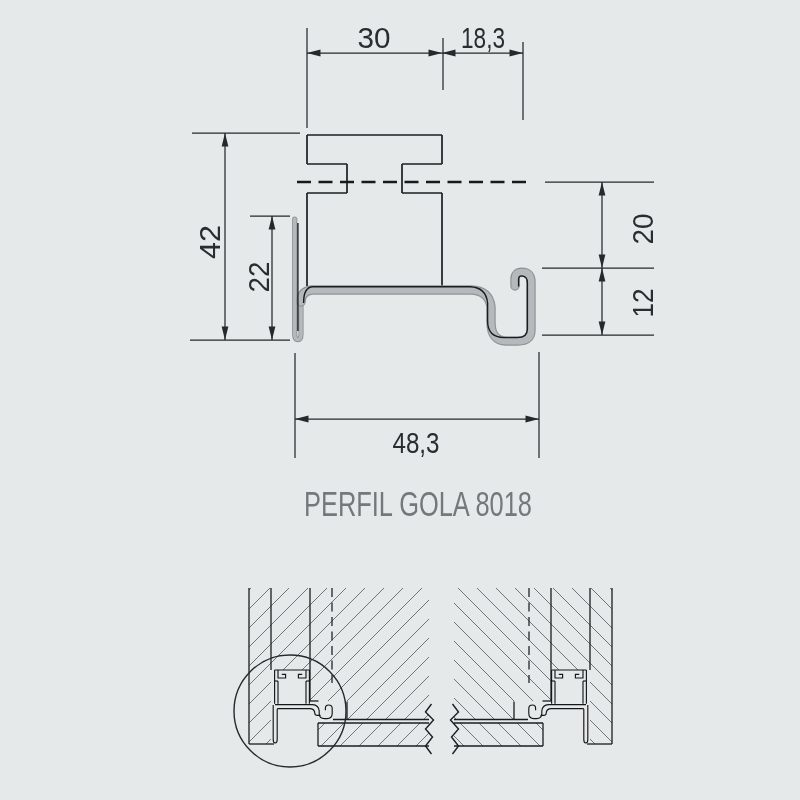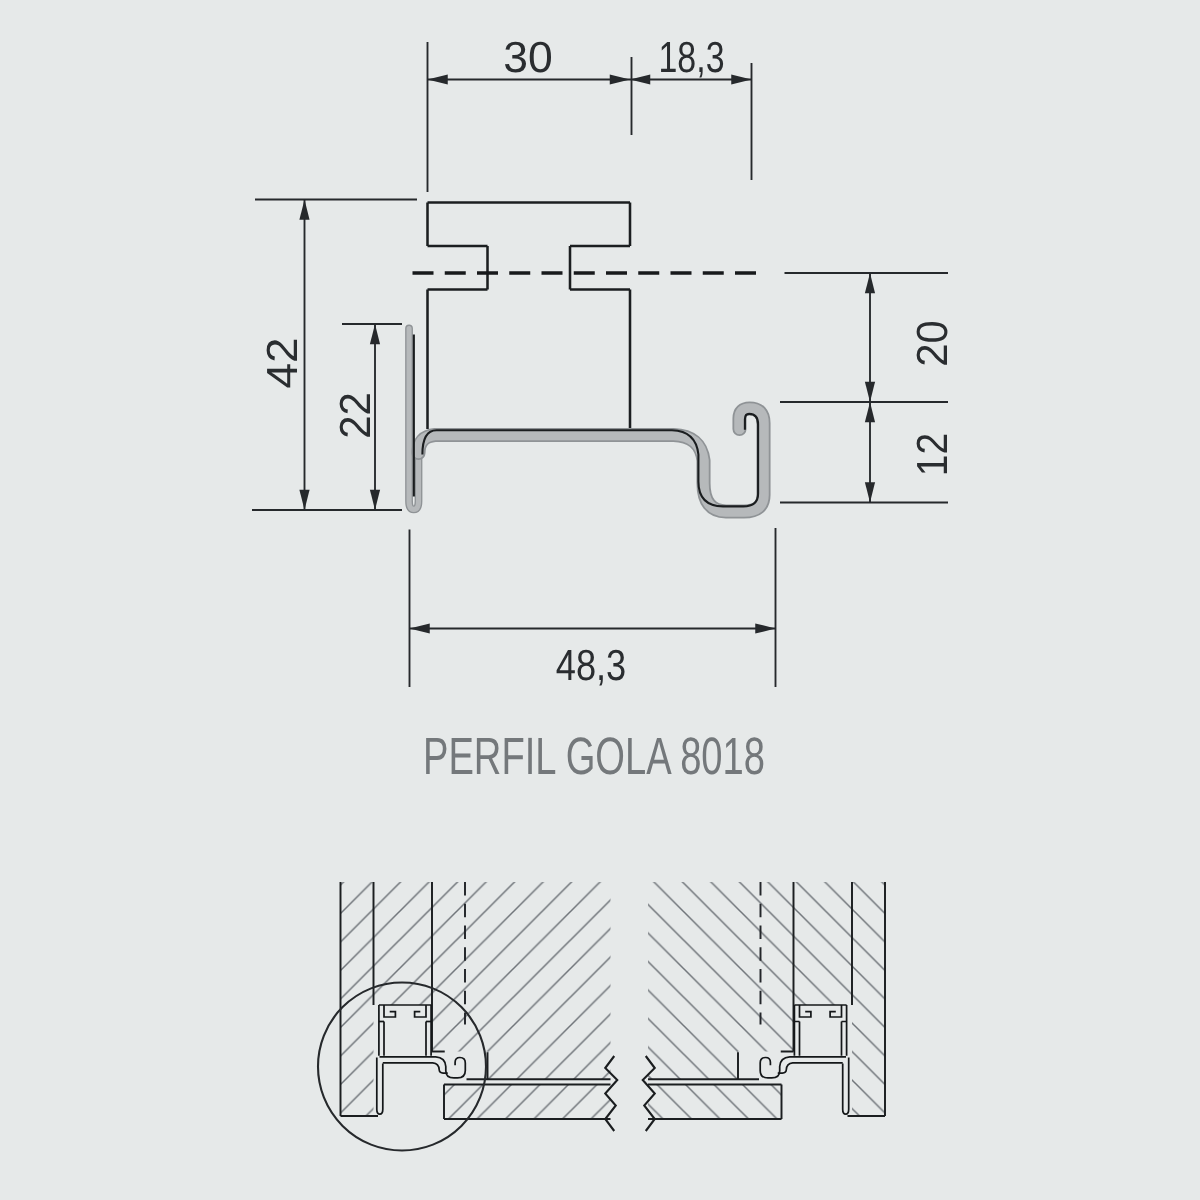--- a/index.html
+++ b/index.html
@@ -2,21 +2,21 @@
 <html><head>
 <meta charset="utf-8">
 <style>
   html,body{margin:0;padding:0;}
   body{
     width:800px;height:800px;
     background:#e6e9e9;
     font-family:"Liberation Sans", sans-serif;
     overflow:hidden;
   }
-  .page{position:relative;width:632px;height:800px;}
+  .page{position:relative;width:632px;height:800px;margin-left:22px;}
   svg{display:block;}
   text{fill:#2a2d30;}
   .dim-text{font-size:29px;}
   .title-text{font-size:35px;fill:#74787b;}
 </style>
 </head>
 <body>
 
 <div class="page">
 <svg width="800" height="800" viewBox="0 0 800 800">

